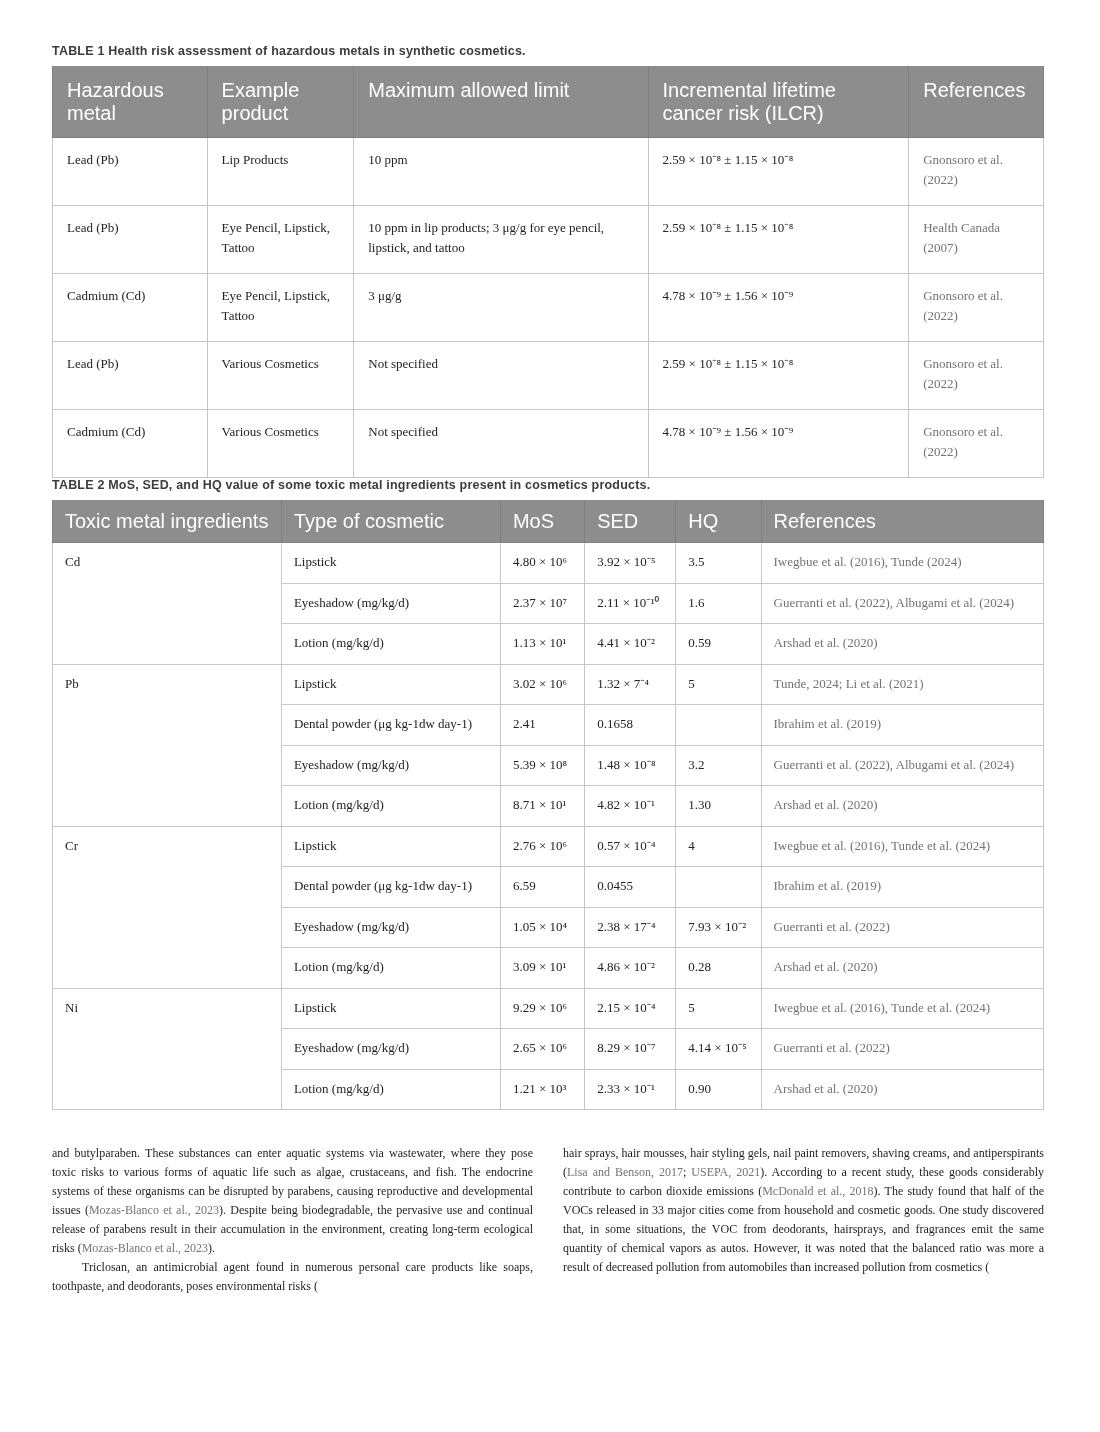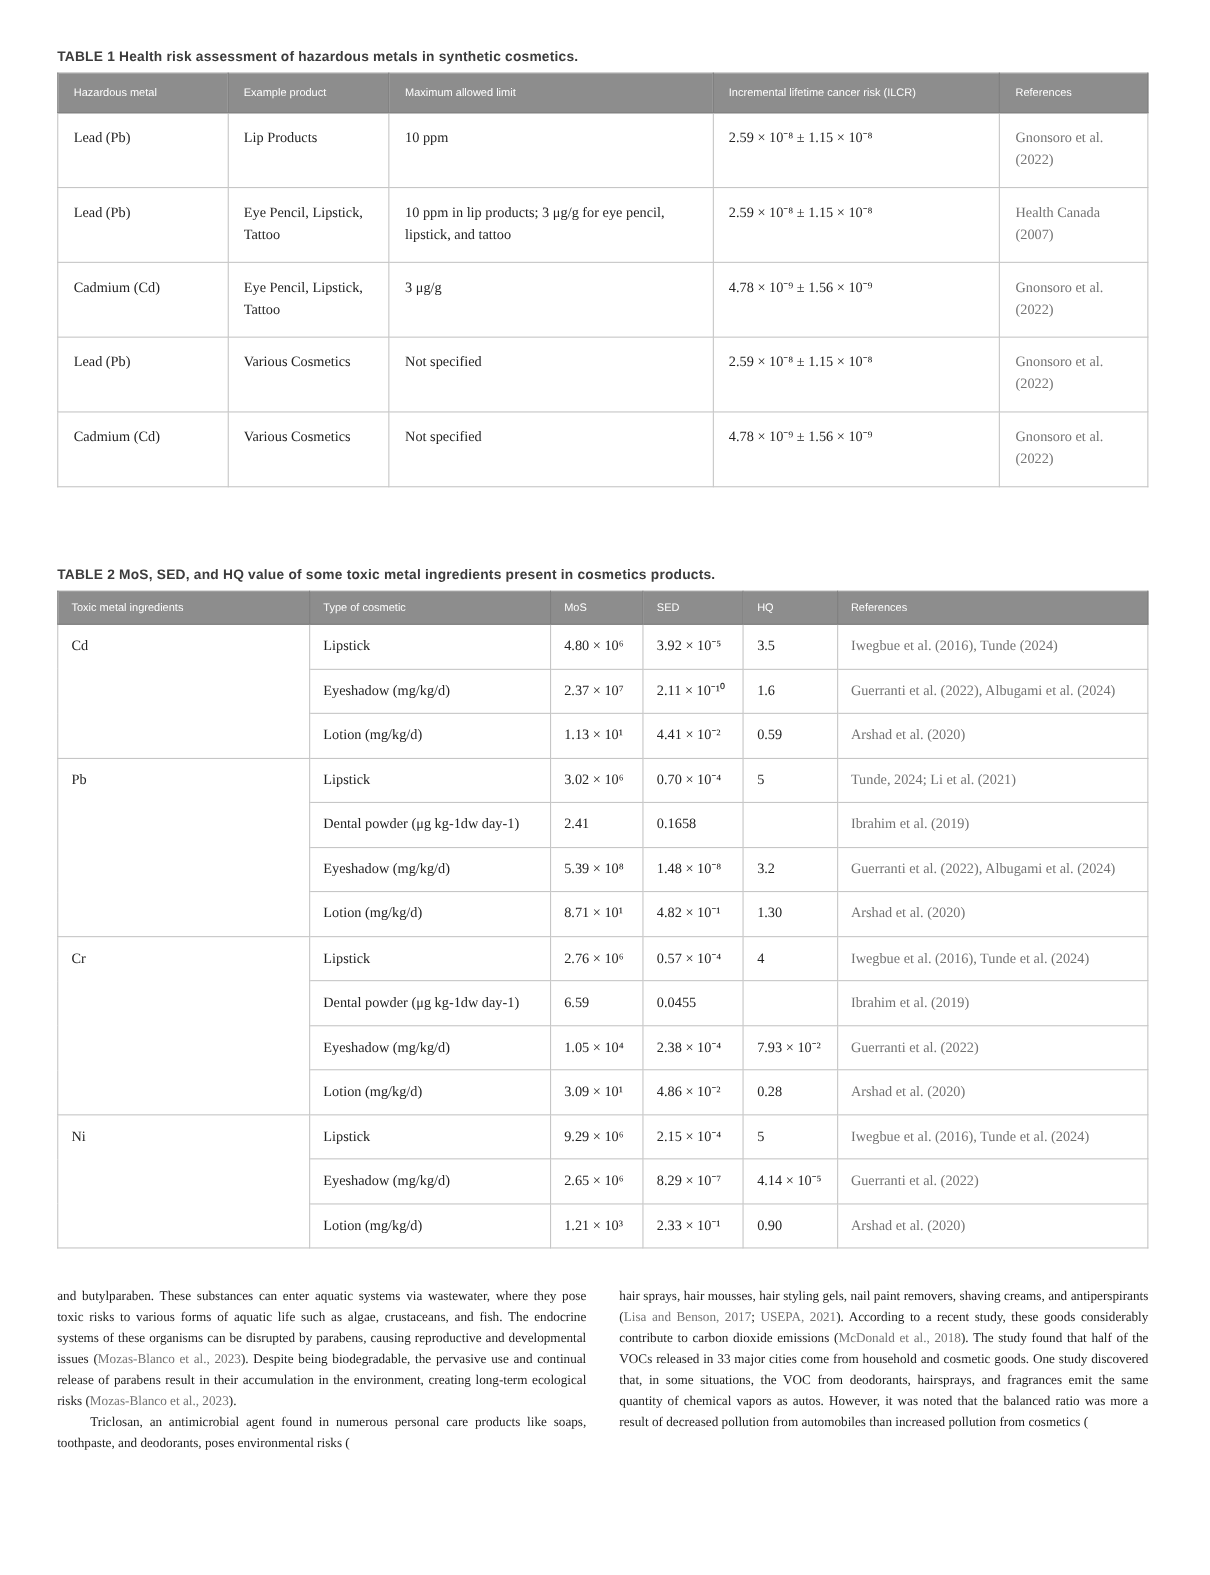--- a/index.html
+++ b/index.html
@@ -31,42 +31,42 @@
   table {
     width: 100%;
     border-collapse: collapse;
     table-layout: fixed;
   }
   th {
     background: #8d8d8d;
     color: #ffffff;
     font-family: "Liberation Sans", sans-serif;
     font-weight: normal;
-    font-size: 10px;
+    font-size: 20px;
     text-align: left;
     vertical-align: top;
     padding: 12px 14px;
     border: 1px solid #7f7f7f;
     border-top: 1px solid #8d8d8d;
   }
   td {
     font-family: "Liberation Serif", serif;
     font-size: 13px;
     line-height: 1.5;
     color: #232323;
     vertical-align: top;
     padding: 12px 14px 16px 14px;
     border: 1px solid #c6c6c6;
     word-wrap: break-word;
   }
   table.t2 td { padding: 9px 12px 11px 12px; }
   table.t2 th { padding: 9px 12px; }
   .ref, .link { color: #737373; }
   .table-block { margin-bottom: 0; }
-  #table1-section { margin-bottom: 72px; }
+  #table1-section { }
   #table2-section { margin-bottom: 34px; }
 
   
   .body-columns {
     display: flex;
     gap: 30px;
     margin-top: 30px;
   }
   .col { flex: 1 1 0; min-width: 0; }
   .col p {
@@ -184,21 +184,21 @@
           <td>1.13 × 10¹</td>
           <td>4.41 × 10⁻²</td>
           <td>0.59</td>
           <td class="ref">Arshad et al. (2020)</td>
         </tr>
 
         <tr>
           <td rowspan="4">Pb</td>
           <td>Lipstick</td>
           <td>3.02 × 10⁶</td>
-          <td>0.70 × 10⁻⁴</td>
+          <td>1.32 × 7⁻⁴</td>
           <td>5</td>
           <td class="ref">Tunde, 2024; Li et al. (2021)</td>
         </tr>
         <tr>
           <td>Dental powder (μg kg-1dw day-1)</td>
           <td>2.41</td>
           <td>0.1658</td>
           <td></td>
           <td class="ref">Ibrahim et al. (2019)</td>
         </tr>
@@ -228,21 +228,21 @@
         <tr>
           <td>Dental powder (μg kg-1dw day-1)</td>
           <td>6.59</td>
           <td>0.0455</td>
           <td></td>
           <td class="ref">Ibrahim et al. (2019)</td>
         </tr>
         <tr>
           <td>Eyeshadow (mg/kg/d)</td>
           <td>1.05 × 10⁴</td>
-          <td>2.38 × 10⁻⁴</td>
+          <td>2.38 × 17⁻⁴</td>
           <td>7.93 × 10⁻²</td>
           <td class="ref">Guerranti et al. (2022)</td>
         </tr>
         <tr>
           <td>Lotion (mg/kg/d)</td>
           <td>3.09 × 10¹</td>
           <td>4.86 × 10⁻²</td>
           <td>0.28</td>
           <td class="ref">Arshad et al. (2020)</td>
         </tr>

